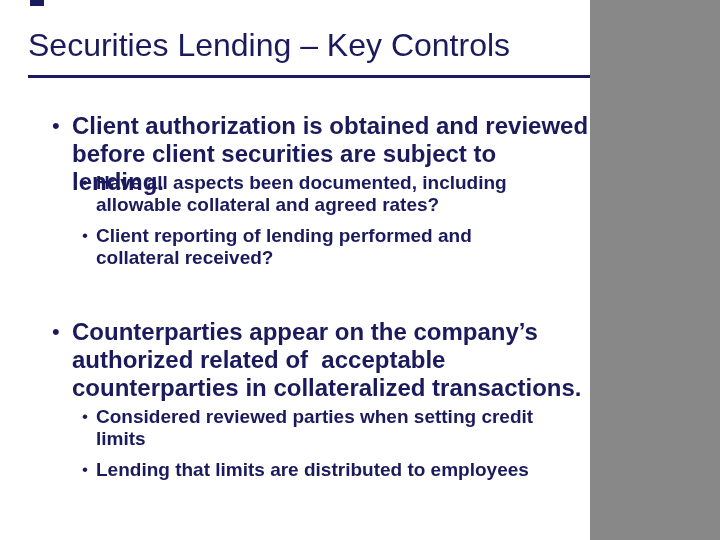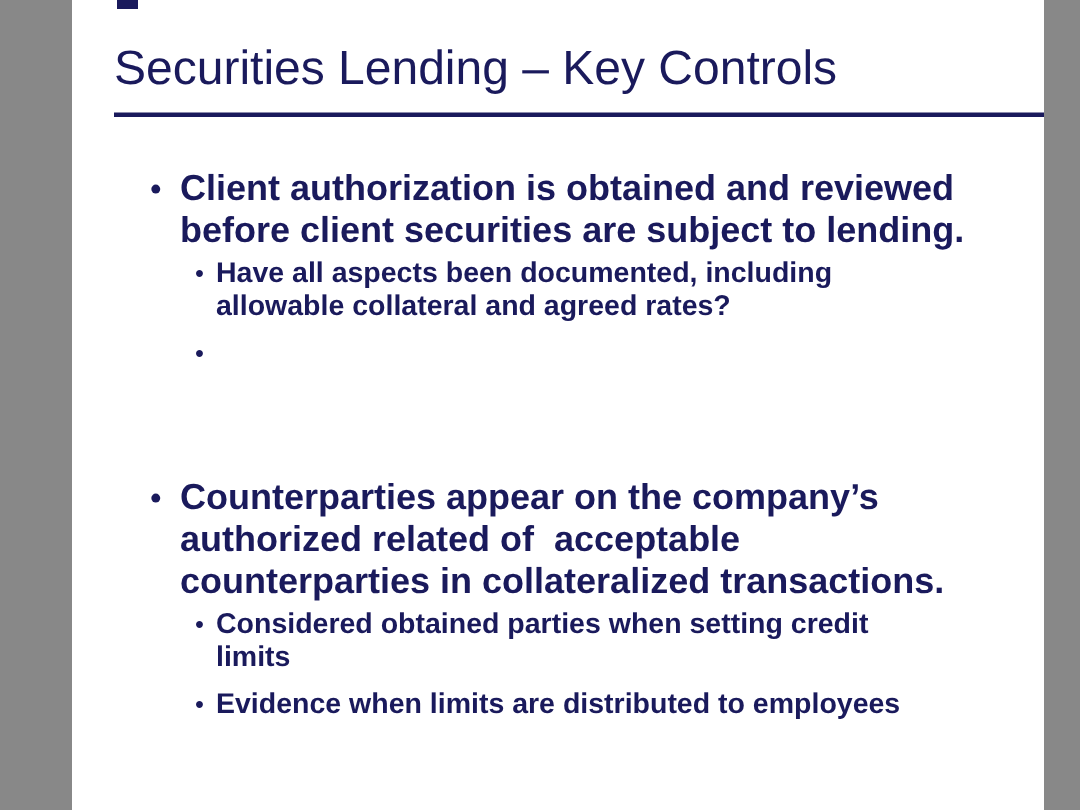--- a/index.html
+++ b/index.html
@@ -1,19 +1,19 @@
 <!DOCTYPE html>
 <html style="--ink: #1a1a5c; --bg: #ffffff;"><head>
 <meta charset="utf-8">
 <style>
   :root { --ink:#1a1a5c; --bg:#ffffff; }
   html,body{margin:0;padding:0;background:#888;}
   .slide{
-    position:relative;width:648px;height:540px;background:var(--bg);
-    overflow:hidden;font-family:"Liberation Sans",sans-serif;color:var(--ink);margin-left:48px;
+    position:relative;width:590px;height:540px;background:var(--bg);
+    overflow:hidden;font-family:"Liberation Sans",sans-serif;color:var(--ink);
   }
   .corner-mark{position:absolute;left:30px;top:0;width:14px;height:6px;background:var(--ink);}
   .slide-title{
     position:absolute;left:28px;top:28px;margin:0;
     font-size:32px;font-weight:400;line-height:1.1;letter-spacing:0;
     white-space:nowrap;
   }
   .title-rule{position:absolute;left:28px;top:75px;width:666px;height:3px;background:var(--ink);}
   .bullet-group{position:absolute;display:flex;align-items:flex-start;}
   .main-bullet{font-size:24px;line-height:28px;}
@@ -49,37 +49,39 @@
   </div>
 
   <div id="subs1" class="sub-list">
     <div class="sub-bullet">
       <span class="marker">•</span>
       <span class="btext">Have all aspects been documented, including
 allowable collateral and agreed rates?</span>
     </div>
     <div class="sub-bullet">
       <span class="marker">•</span>
+      <span class="btext">Client reporting of lending performed and
+collateral received?</span>
     </div>
   </div>
 
   <div id="bullet2" class="bullet-group main-bullet">
     <span class="marker">•</span>
     <span class="btext">Counterparties appear on the company’s
 authorized related of  acceptable
 counterparties in collateralized transactions.</span>
   </div>
 
   <div id="subs2" class="sub-list">
     <div class="sub-bullet">
       <span class="marker">•</span>
-      <span class="btext">Considered obtained parties when setting credit
+      <span class="btext">Considered reviewed parties when setting credit
 limits</span>
     </div>
     <div class="sub-bullet">
       <span class="marker">•</span>
-      <span class="btext">Evidence when limits are distributed to employees</span>
+      <span class="btext">Lending that limits are distributed to employees</span>
     </div>
   </div>
 
   <div class="page-number">52</div>
 
 </div>
 
 </body></html>

